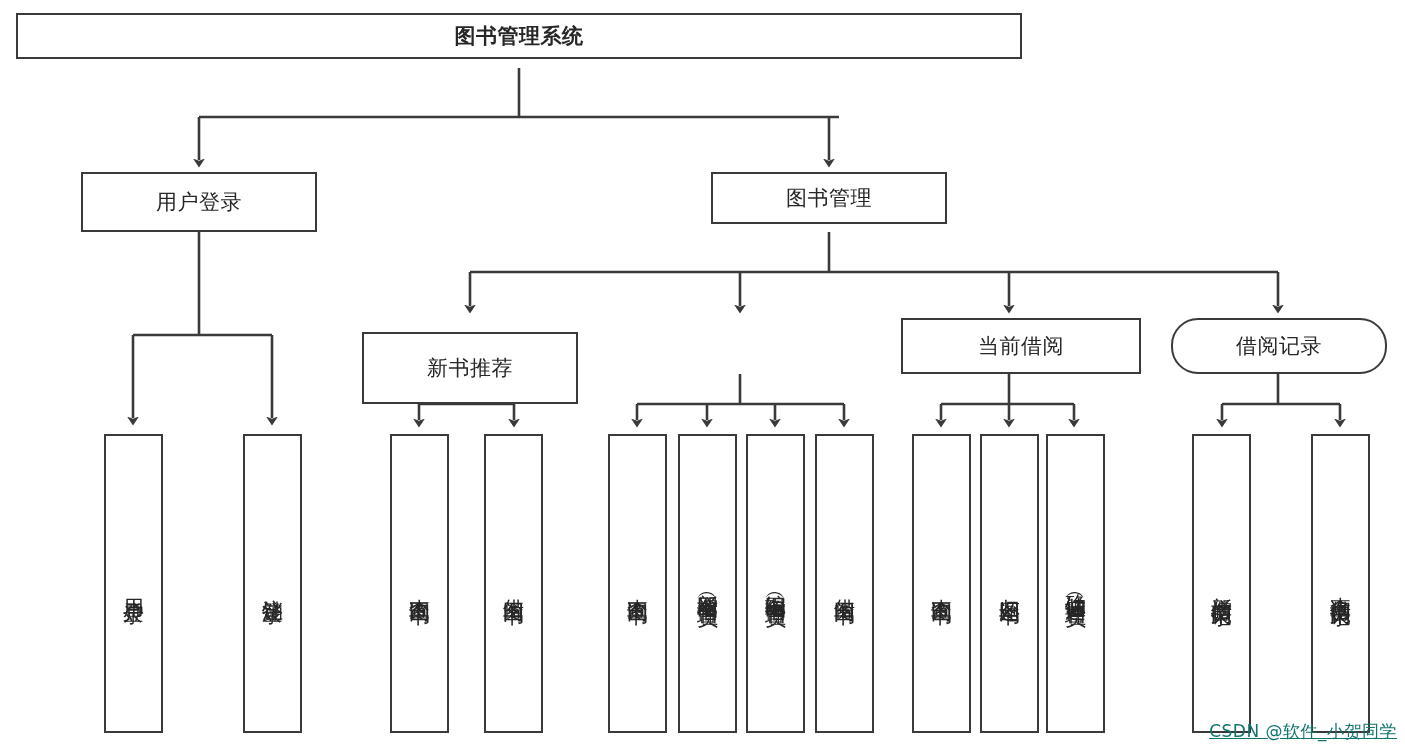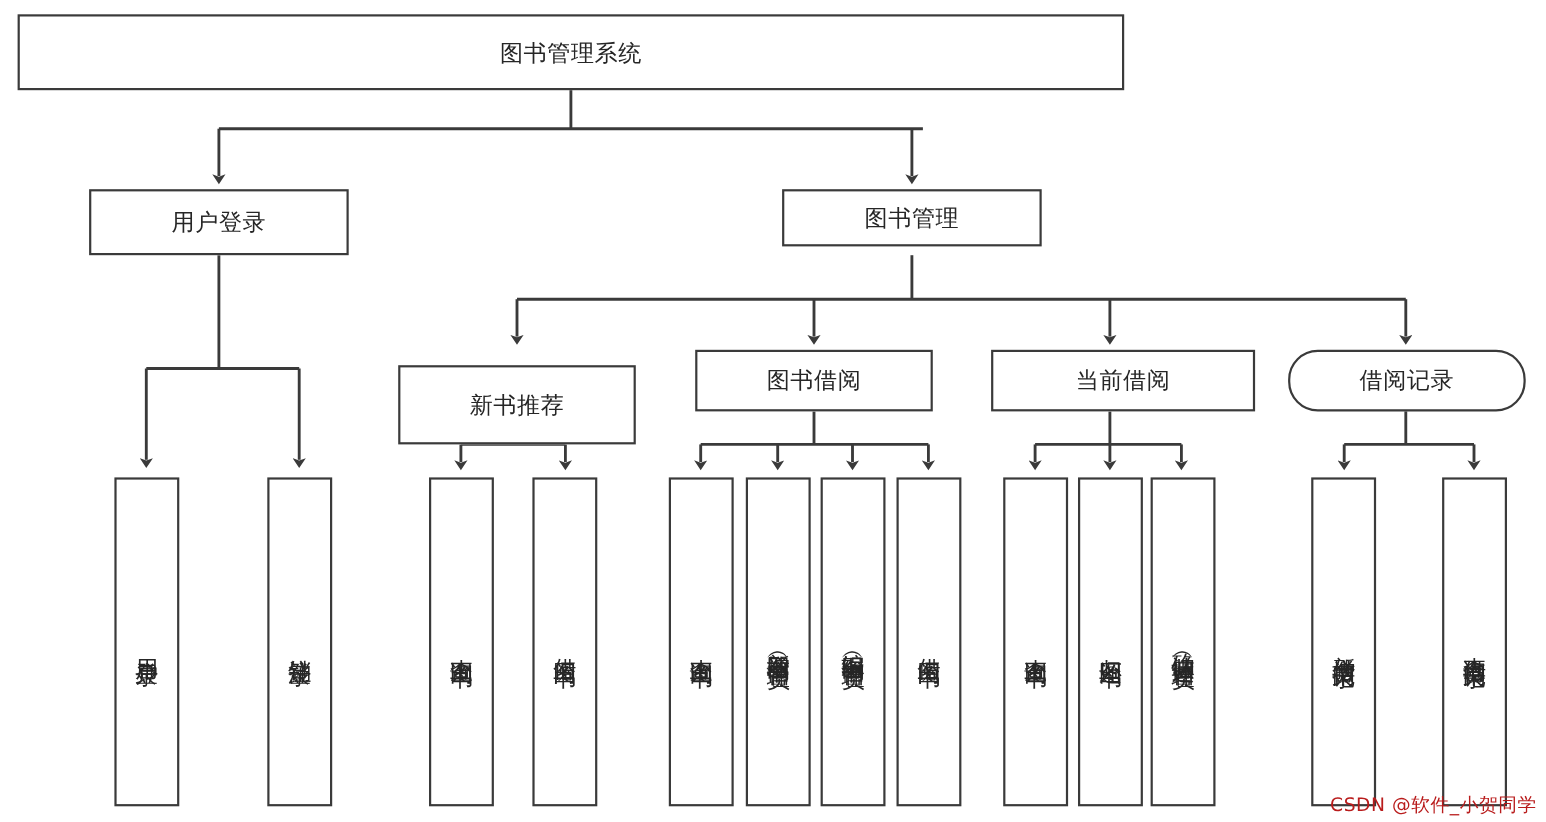--- a/index.html
+++ b/index.html
@@ -56,23 +56,24 @@
   }
   .node-label {
     display: block;
     white-space: nowrap;
   }
   #watermark {
     position: absolute;
     right: 8px;
     bottom: 4px;
     font-size: 17px;
-    color: #b91c1c;
+    color: #0f766e;
     letter-spacing: 0.5px;
     white-space: nowrap;
+    text-decoration: underline;
   }
 </style>
 </head>
 <body>
 
 <div id="diagram-root">
 
   <svg class="connectors" viewBox="0 0 1405 747" xmlns="http://www.w3.org/2000/svg">
     <defs>
       <marker id="arrow" markerWidth="10" markerHeight="12" refX="1.5" refY="6" orient="auto" markerUnits="userSpaceOnUse">
@@ -116,36 +117,33 @@
       <path d="M1009,404 L1009,420" marker-end="url(#arrow)"></path>
       <path d="M1074,404 L1074,420" marker-end="url(#arrow)"></path>
 
       <path d="M1278,374 L1278,404"></path>
       <path d="M1222,404 L1340,404"></path>
       <path d="M1222,404 L1222,420" marker-end="url(#arrow)"></path>
       <path d="M1340,404 L1340,420" marker-end="url(#arrow)"></path>
     </g>
   </svg>
 
-  <div class="node horizontal" style="left:16px; top:13px; width:1006px; height:69px;">
+  <div class="node horizontal" style="left:16px; top:13px; width:1006px; height:46px;font-weight:bold;">
     <span class="node-label">图书管理系统</span>
   </div>
 
   <div class="node horizontal" style="left:81px; top:172px; width:236px; height:60px;">
     <span class="node-label">用户登录</span>
   </div>
   <div class="node horizontal" style="left:711px; top:172px; width:236px; height:52px;">
     <span class="node-label">图书管理</span>
   </div>
 
   <div class="node horizontal" style="left:362px; top:332px; width:216px; height:72px;">
     <span class="node-label">新书推荐</span>
-  </div>
-  <div class="node horizontal" style="left:632px; top:318px; width:216px; height:56px;">
-    <span class="node-label">图书借阅</span>
   </div>
   <div class="node horizontal" style="left:901px; top:318px; width:240px; height:56px;">
     <span class="node-label">当前借阅</span>
   </div>
   <div class="node horizontal" style="left:1171px; top:318px; width:216px; height:56px;border-radius:27px;">
     <span class="node-label">借阅记录</span>
   </div>
 
   <div class="node vertical" style="left:104px; top:434px; width:59px; height:299px;">
     <span class="vlabel">用户登录</span>

